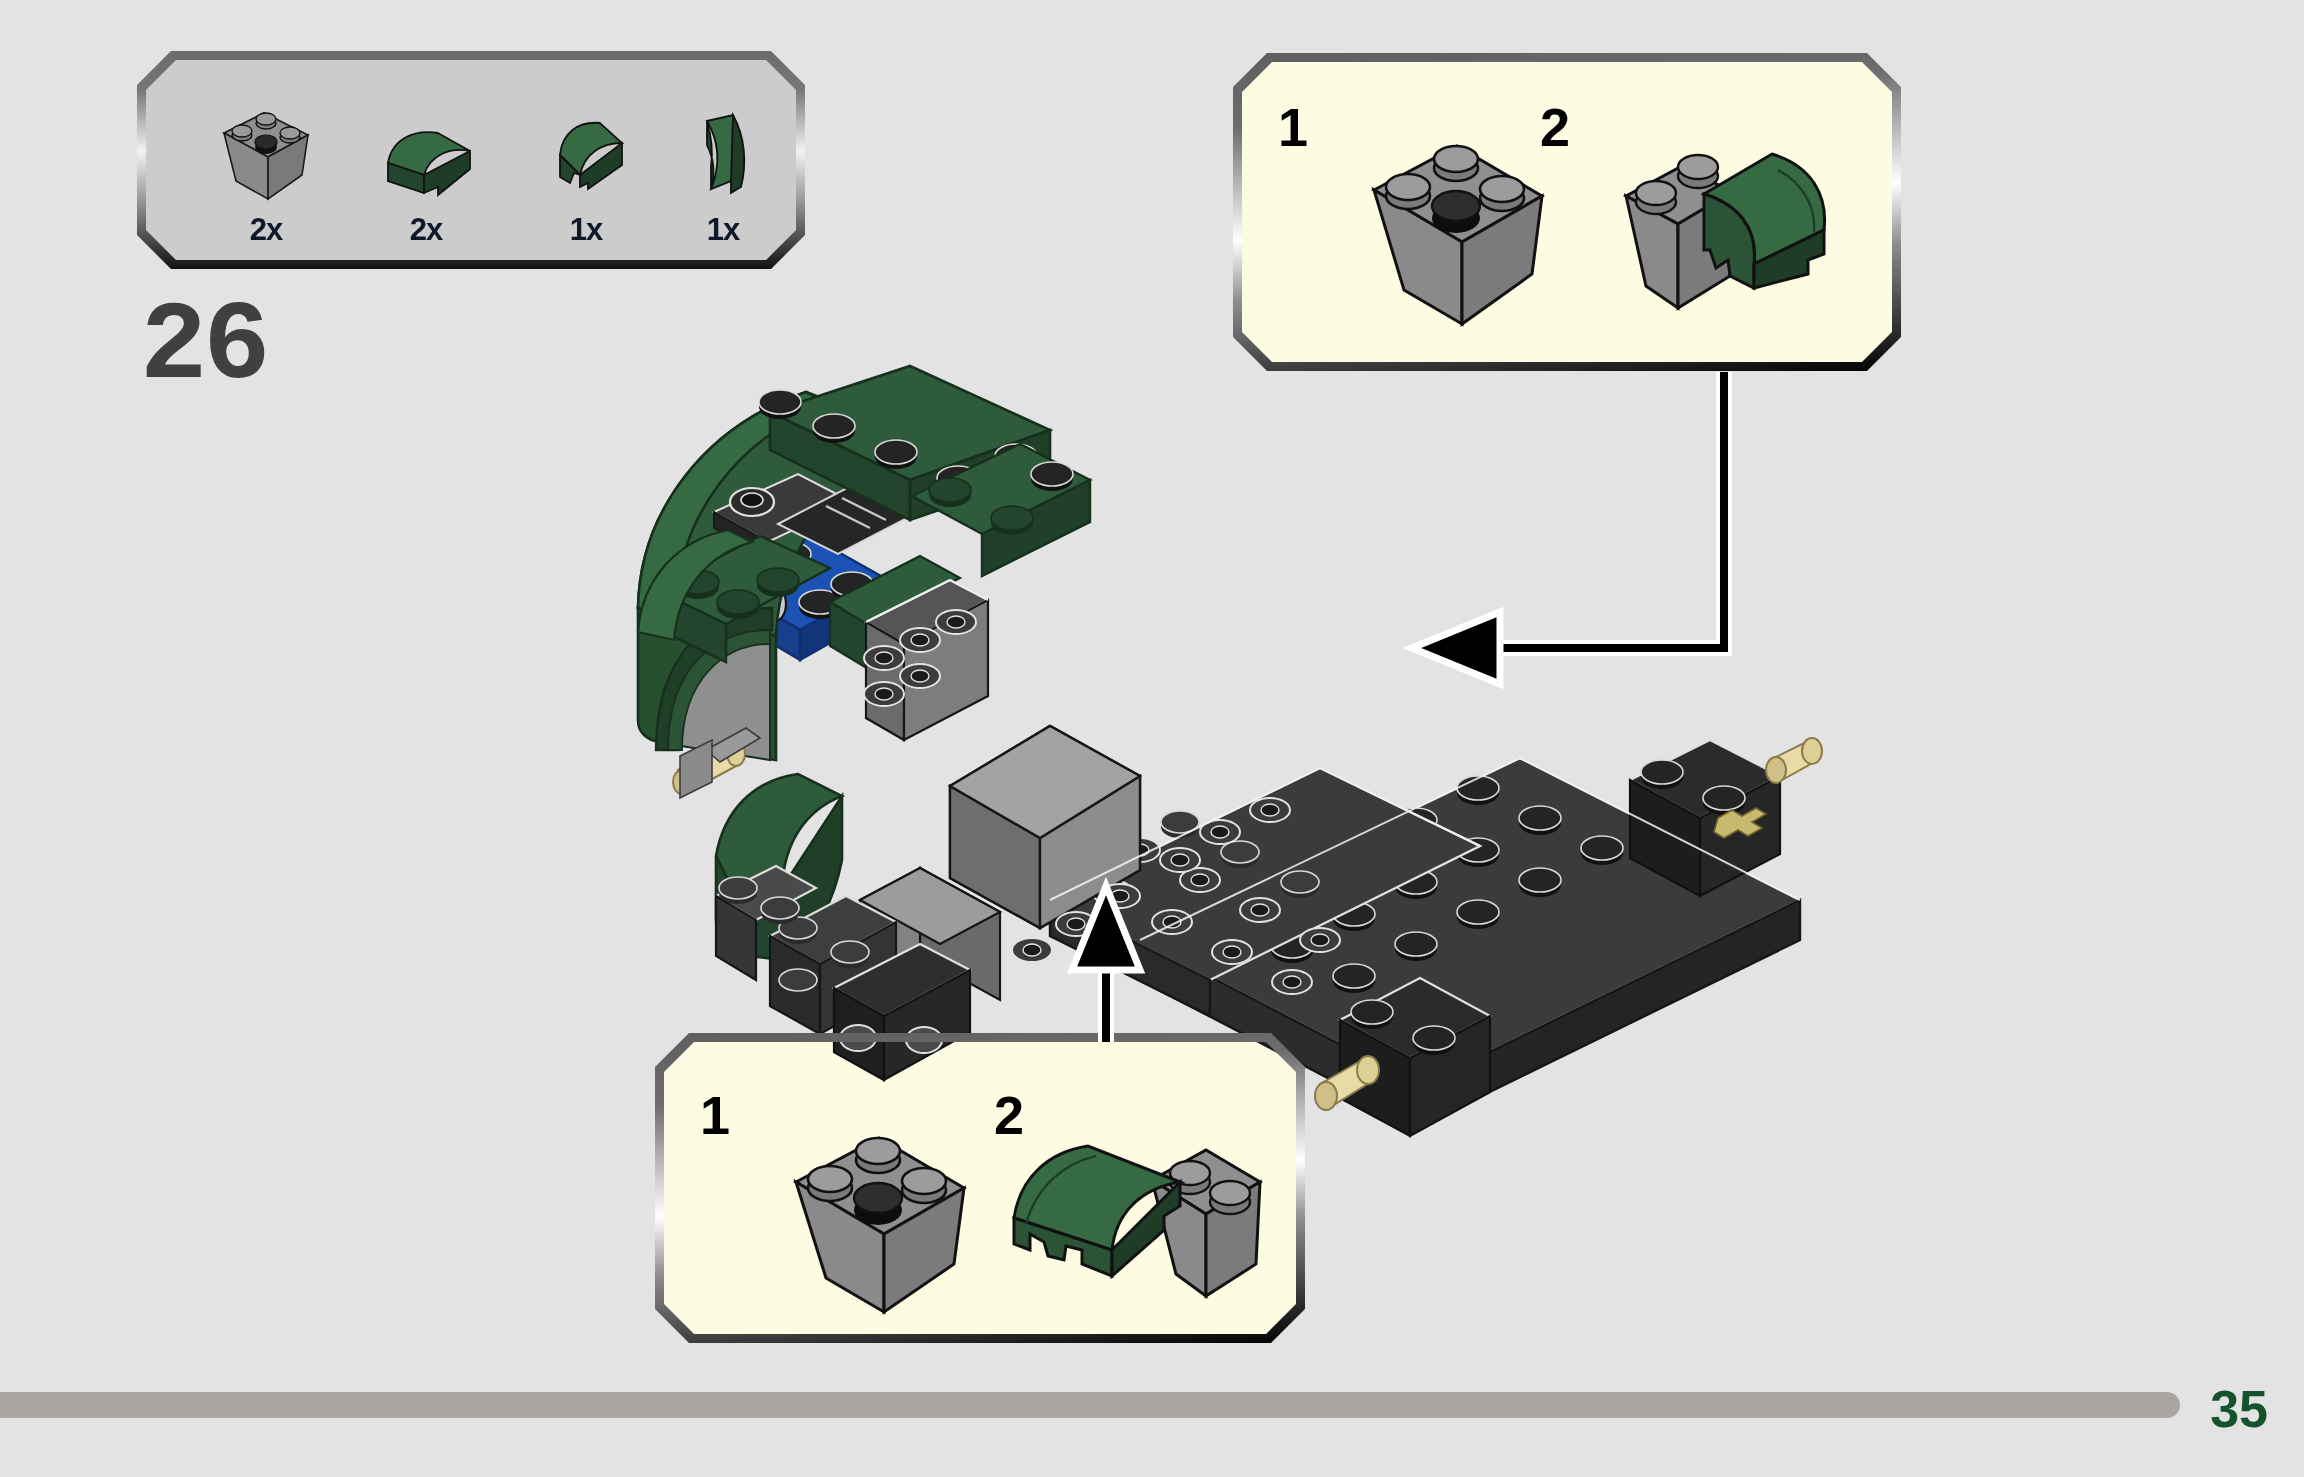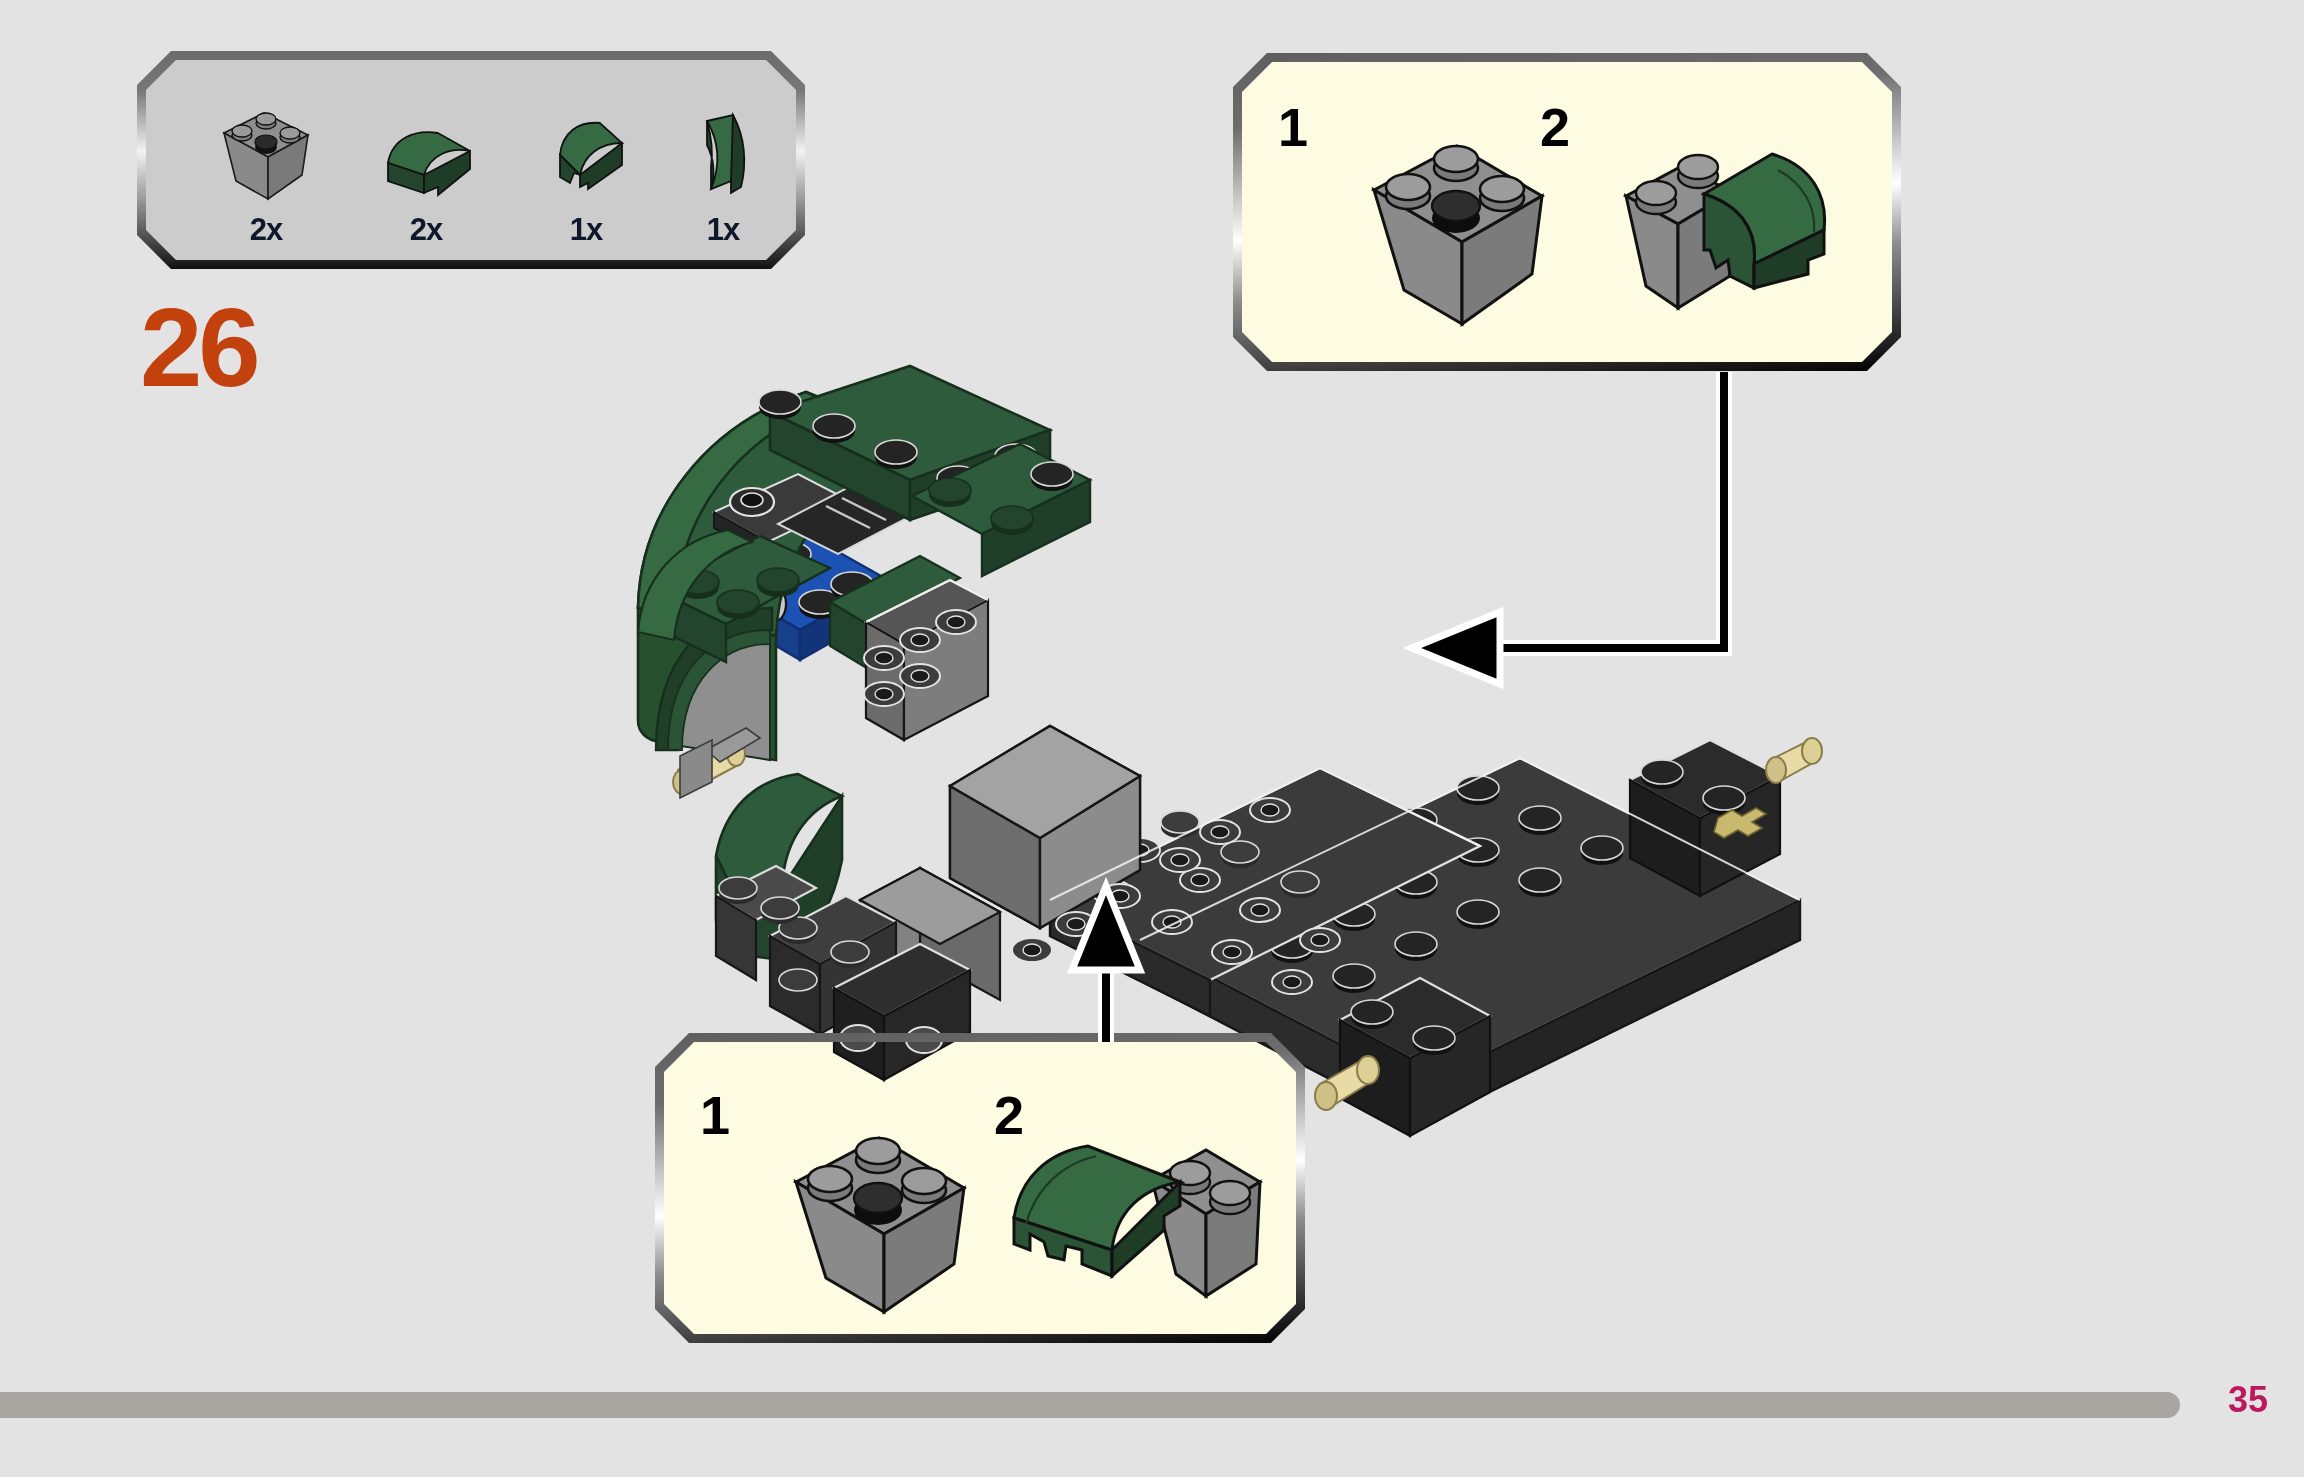--- a/index.html
+++ b/index.html
@@ -41,22 +41,22 @@
   }
   .part-qty {
     font-size:31px; font-weight:bold; color:#0f172a; letter-spacing:-1px;
     font-family:"Liberation Sans", sans-serif;
   }
   .part-art { position:relative; height:105px; width:120px; margin:0 auto 4px; }
 
   
   .step-number {
     position:absolute; left:140px; top:292px;
-    font-size:112px; font-weight:bold; color:#c2410c;
-    letter-spacing:-4px; line-height:1;
+    font-size:112px; font-weight:bold; color:#404040;
+    letter-spacing:-4px; line-height:1;font-family:Liberation Mono, monospace;
   }
 
   
   .callout { position:absolute; }
   .callout .cream {
     position:absolute; inset:0; background:#fdfce2;
     clip-path:polygon(30px 0, calc(100% - 30px) 0, 100% 30px, 100% calc(100% - 30px),
                       calc(100% - 30px) 100%, 30px 100%, 0 calc(100% - 30px), 0 30px);
   }
   .callout .frame {
@@ -77,21 +77,21 @@
     line-height:1; z-index:2;
   }
 
   
   .bottom-bar {
     position:absolute; left:0; top:1392px; width:2180px; height:26px;
     background:#a9a5a1; border-radius:0 13px 13px 0;
   }
   .page-num {
     position:absolute; right:36px; top:1379px;
-    font-size:36px; font-weight:bold; color:#be185d;
+    font-size:52px; font-weight:bold; color:#14532d;
   }
 
   
   .arrow-svg { position:absolute; left:0; top:0; width:2304px; height:1477px;
                pointer-events:none; z-index:5; }
 
   
   .model { position:absolute; left:620px; top:340px; width:1240px; height:800px; }
 </style>
 </head>

